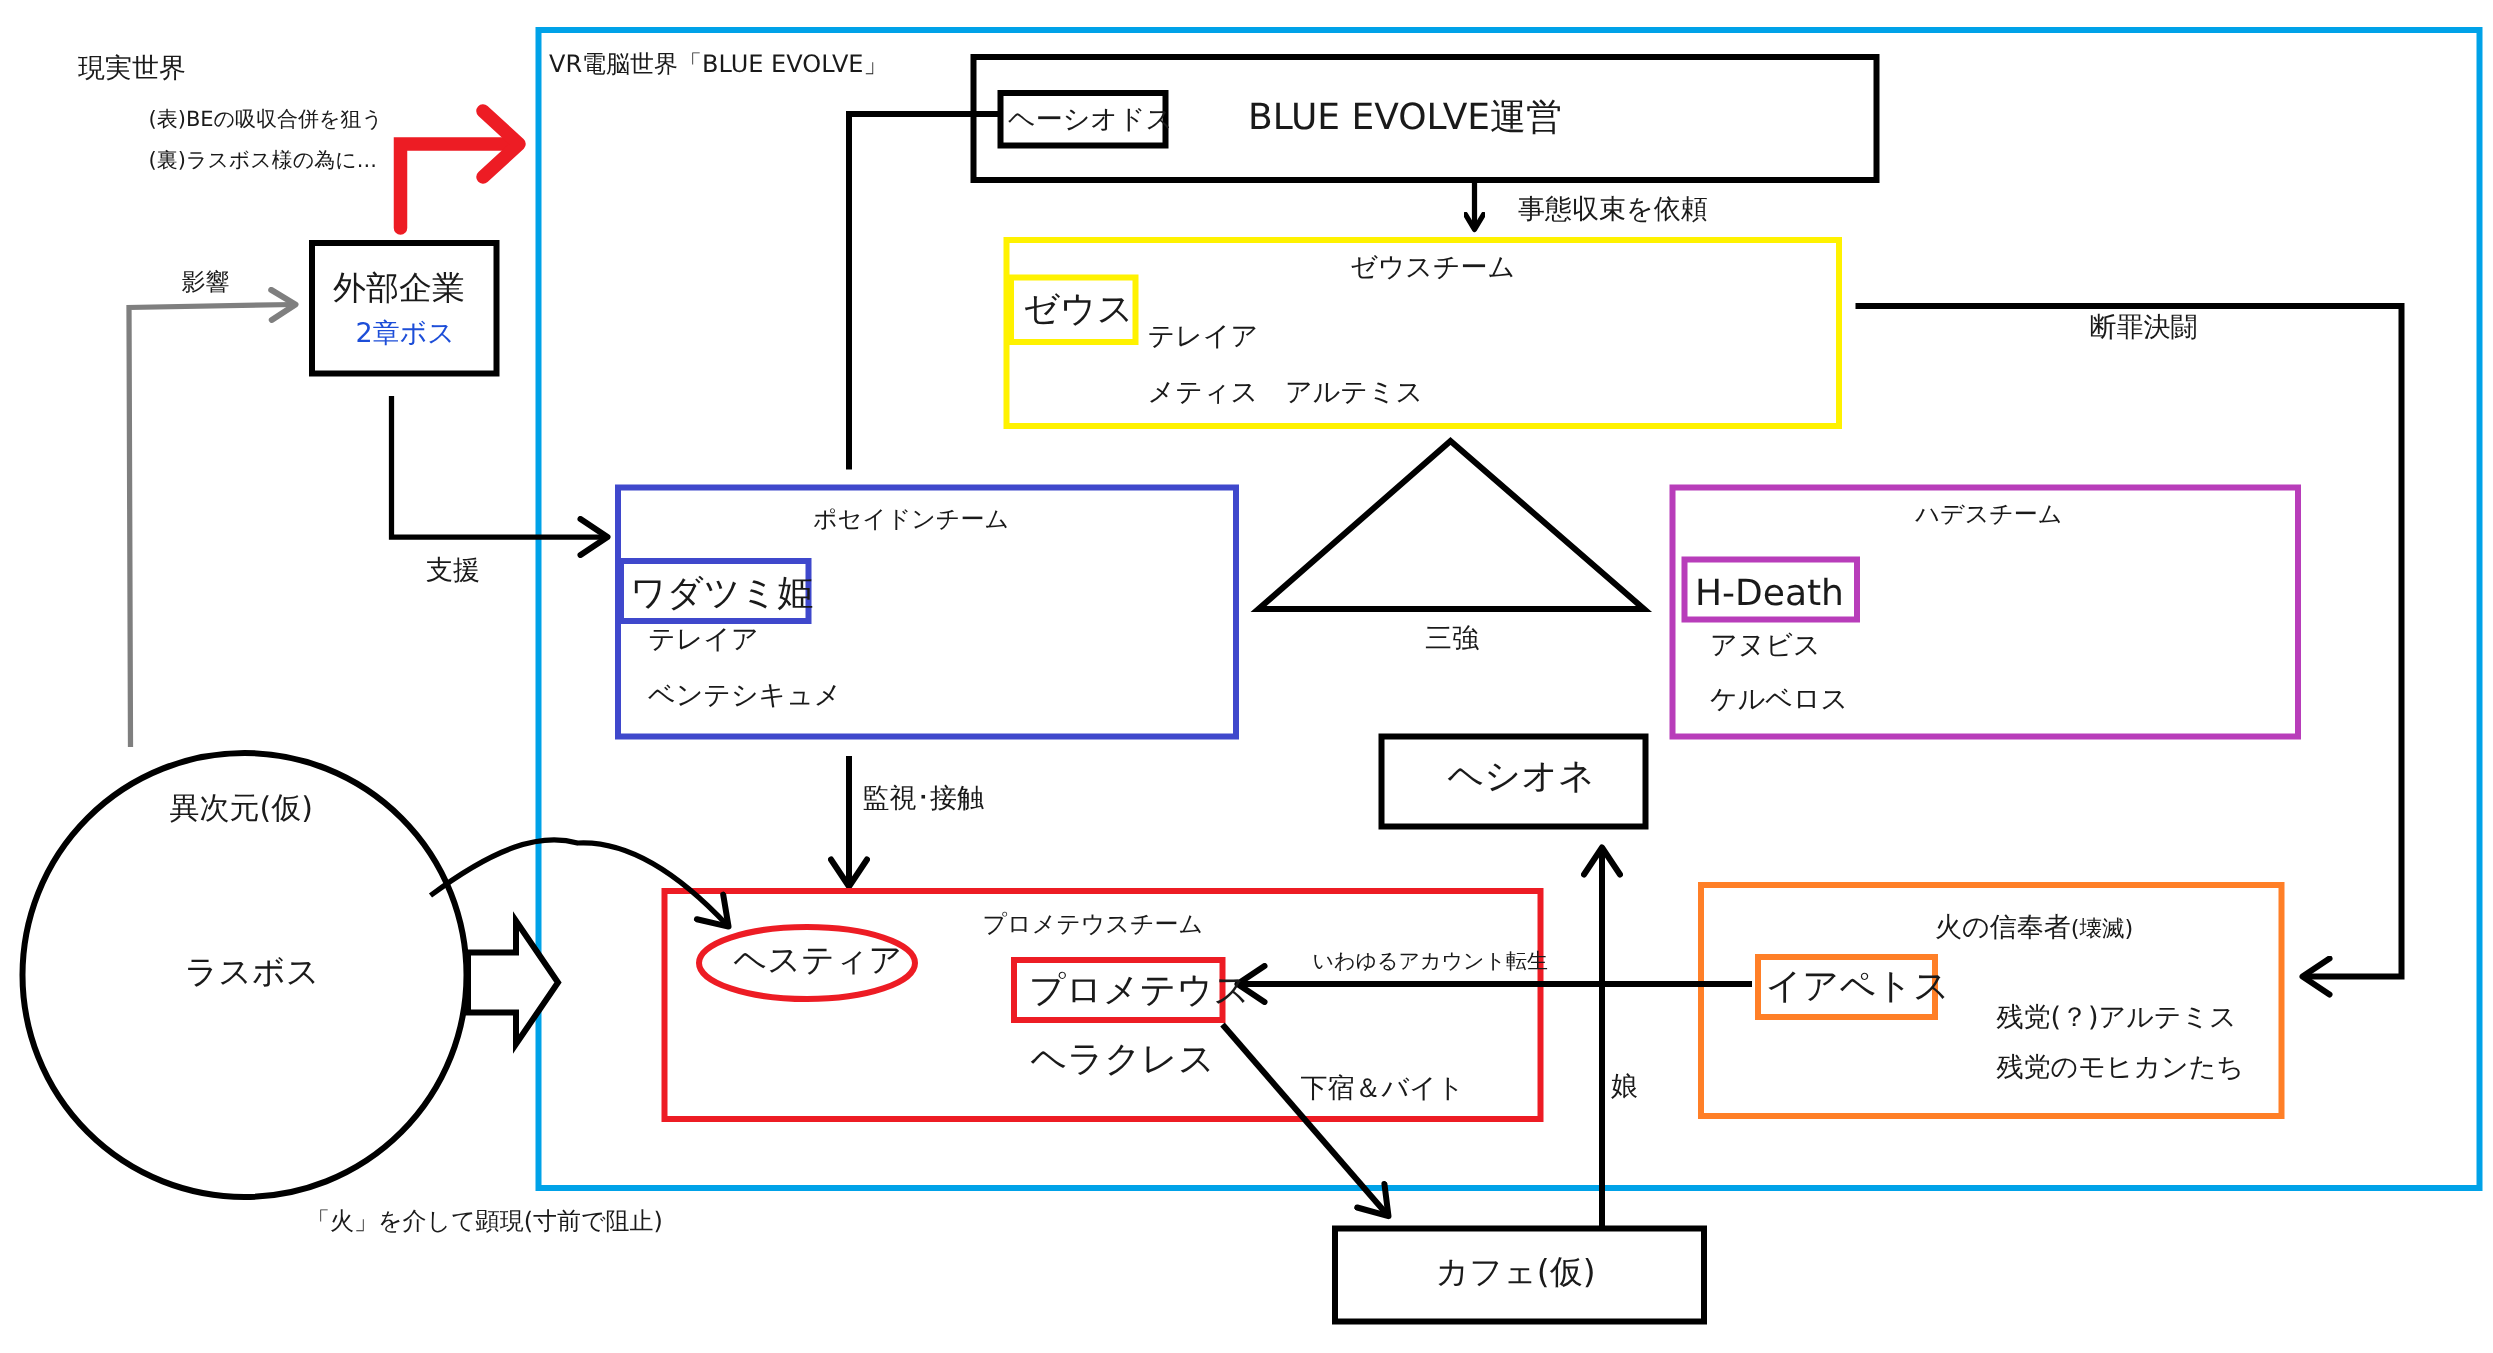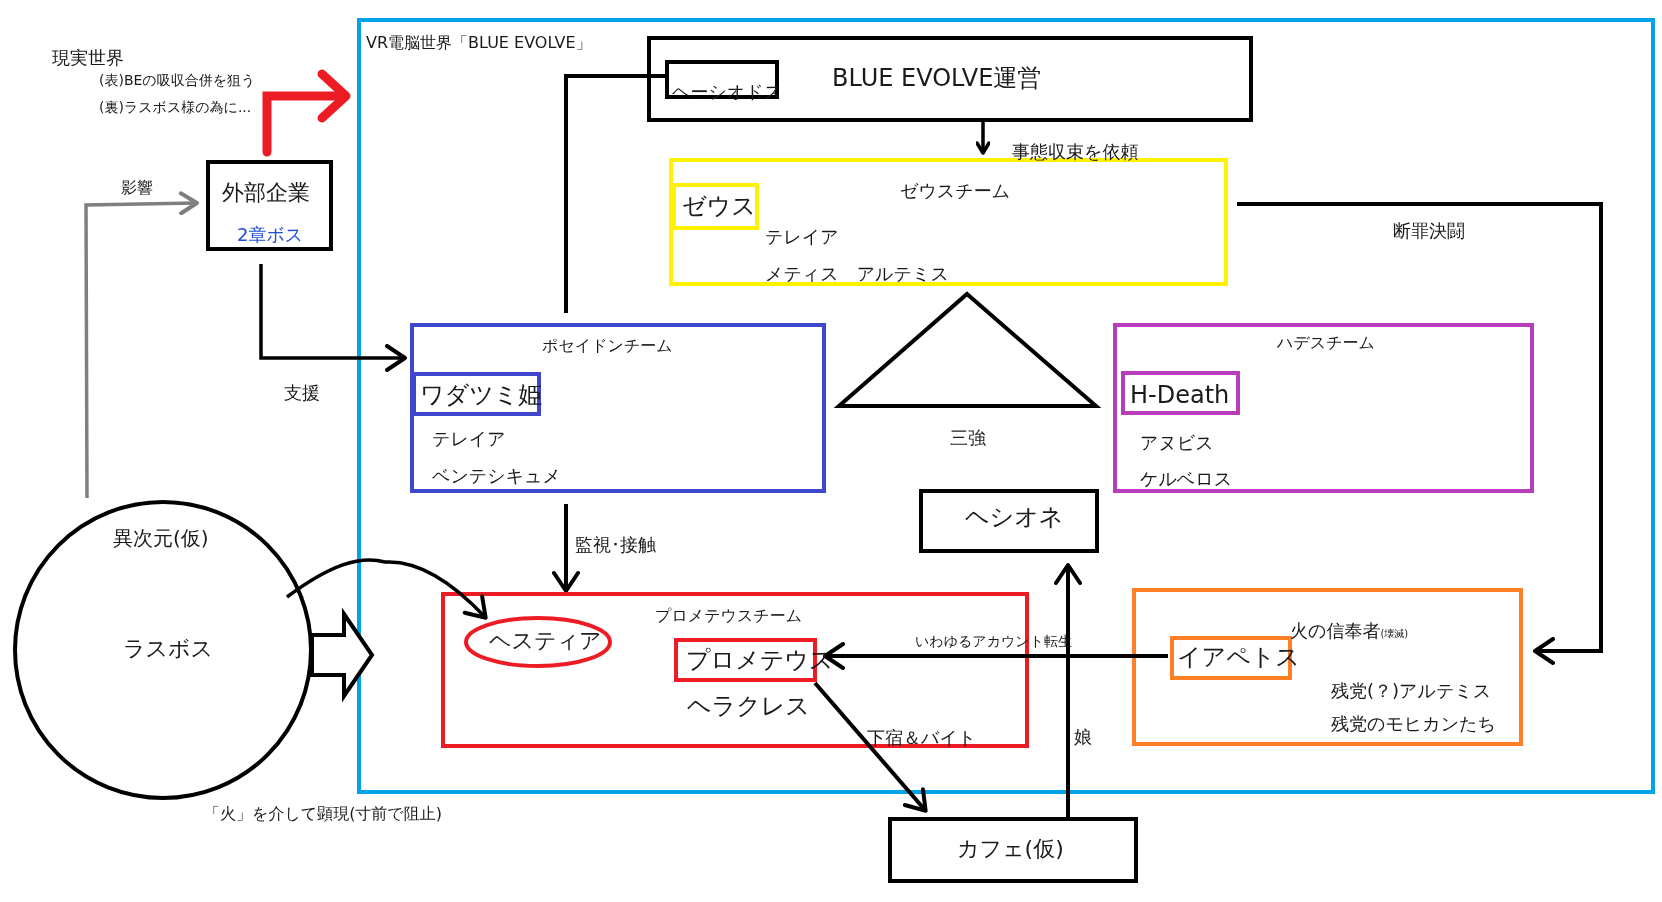--- a/index.html
+++ b/index.html
@@ -1,27 +1,27 @@
 <!DOCTYPE html>
 <html><head>
 <meta charset="utf-8">
 <style>
   html, body { margin: 0; padding: 0; background: #ffffff; }
   body { width: 1662px; height: 902px; overflow: hidden; position: relative;
          font-family: "DejaVu Sans", "Liberation Sans", sans-serif; color: #111; }
   svg { position: absolute; left: 0; top: 0; }
   .lbl { position: absolute; white-space: nowrap; line-height: 1; color: #1a1a1a; }
   .s16 { font-size: 16px; }
-  .s18 { font-size: 18px; margin-top: 12px; }
+  .s18 { font-size: 18px; }
   .s20 { font-size: 20px; }
   .s22 { font-size: 22px; }
   .s24 { font-size: 24px; }
   .s14 { font-size: 14px; }
   .red { color: #1d4ed8; }
-  .small-note { font-size: 10px; }
+  .small-note { font-size: 15px; }
 </style>
 </head>
 <body>
 
 <svg width="1662" height="902" viewBox="0 0 1662 902">
   <defs>
     <marker id="openArrow" markerWidth="14" markerHeight="14" refX="11" refY="7" orient="auto" markerUnits="userSpaceOnUse">
       <path d="M2,1 L12,7 L2,13" fill="none" stroke="#000" stroke-width="3.5" stroke-linecap="round" stroke-linejoin="round"></path>
     </marker>
     <marker id="openArrowGray" markerWidth="22" markerHeight="24" refX="18" refY="12" orient="auto" markerUnits="userSpaceOnUse">
@@ -130,20 +130,20 @@
 <div class="lbl s16" style="left:655px; top:608px;">プロメテウスチーム</div>
 <div class="lbl s22" style="left:489px; top:630px;">ヘスティア</div>
 <div class="lbl s24" style="left:686px; top:648px;">プロメテウス</div>
 <div class="lbl s24" style="left:687px; top:694px;">ヘラクレス</div>
 <div class="lbl s18" style="left:867px; top:717px;">下宿＆バイト</div>
 
 <div class="lbl s18" style="left:1290px; top:610px;"><span>火の信奉者</span><span class="small-note">(壊滅)</span></div>
 <div class="lbl s24" style="left:1177px; top:645px;">イアペトス</div>
 <div class="lbl s18" style="left:1331px; top:670px;">残党(？)アルテミス</div>
 <div class="lbl s18" style="left:1331px; top:703px;">残党のモヒカンたち</div>
-<div class="lbl s14" style="left:875px; top:634px;margin-left:40px;">いわゆるアカウント転生</div>
+<div class="lbl s14" style="left:875px; top:634px;">いわゆるアカウント転生</div>
 <div class="lbl s18" style="left:1074px; top:716px;">娘</div>
 
 <div class="lbl s22" style="left:957px; top:838px;">カフェ(仮)</div>
 
 <div class="lbl s20" style="left:113px; top:528px;">異次元(仮)</div>
 <div class="lbl s22" style="left:123px; top:638px;">ラスボス</div>
 <div class="lbl s16" style="left:204px; top:806px;">「火」を介して顕現(寸前で阻止)</div>
 
 </body></html>

